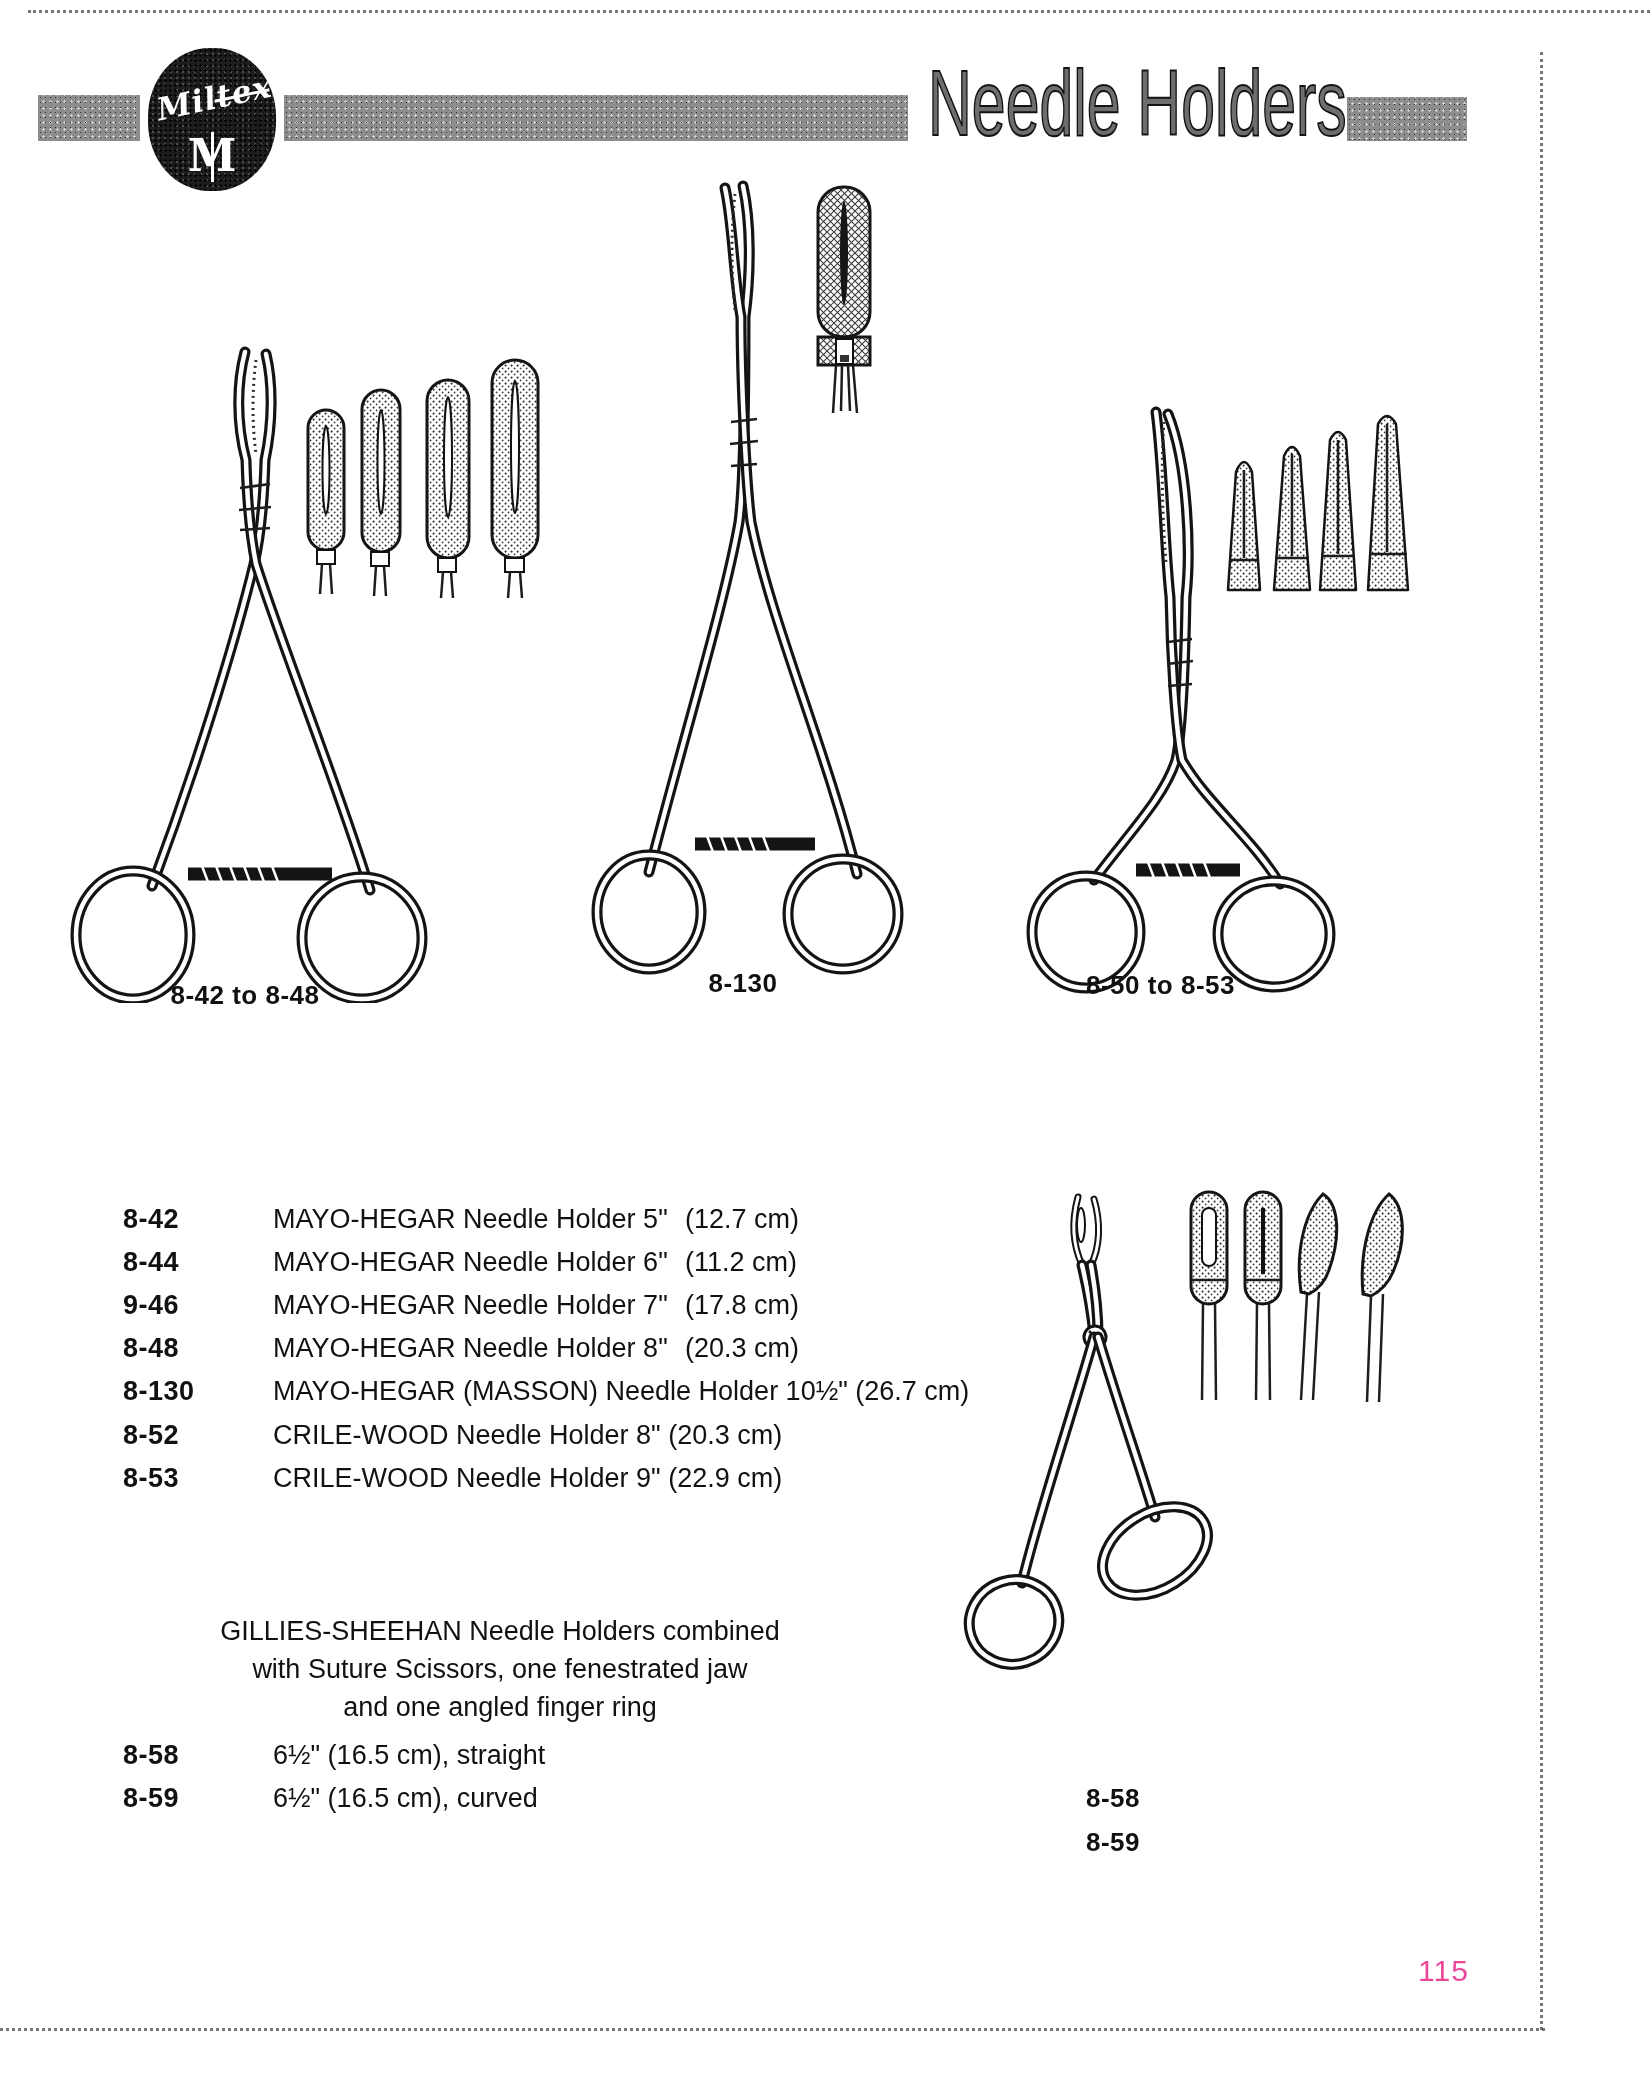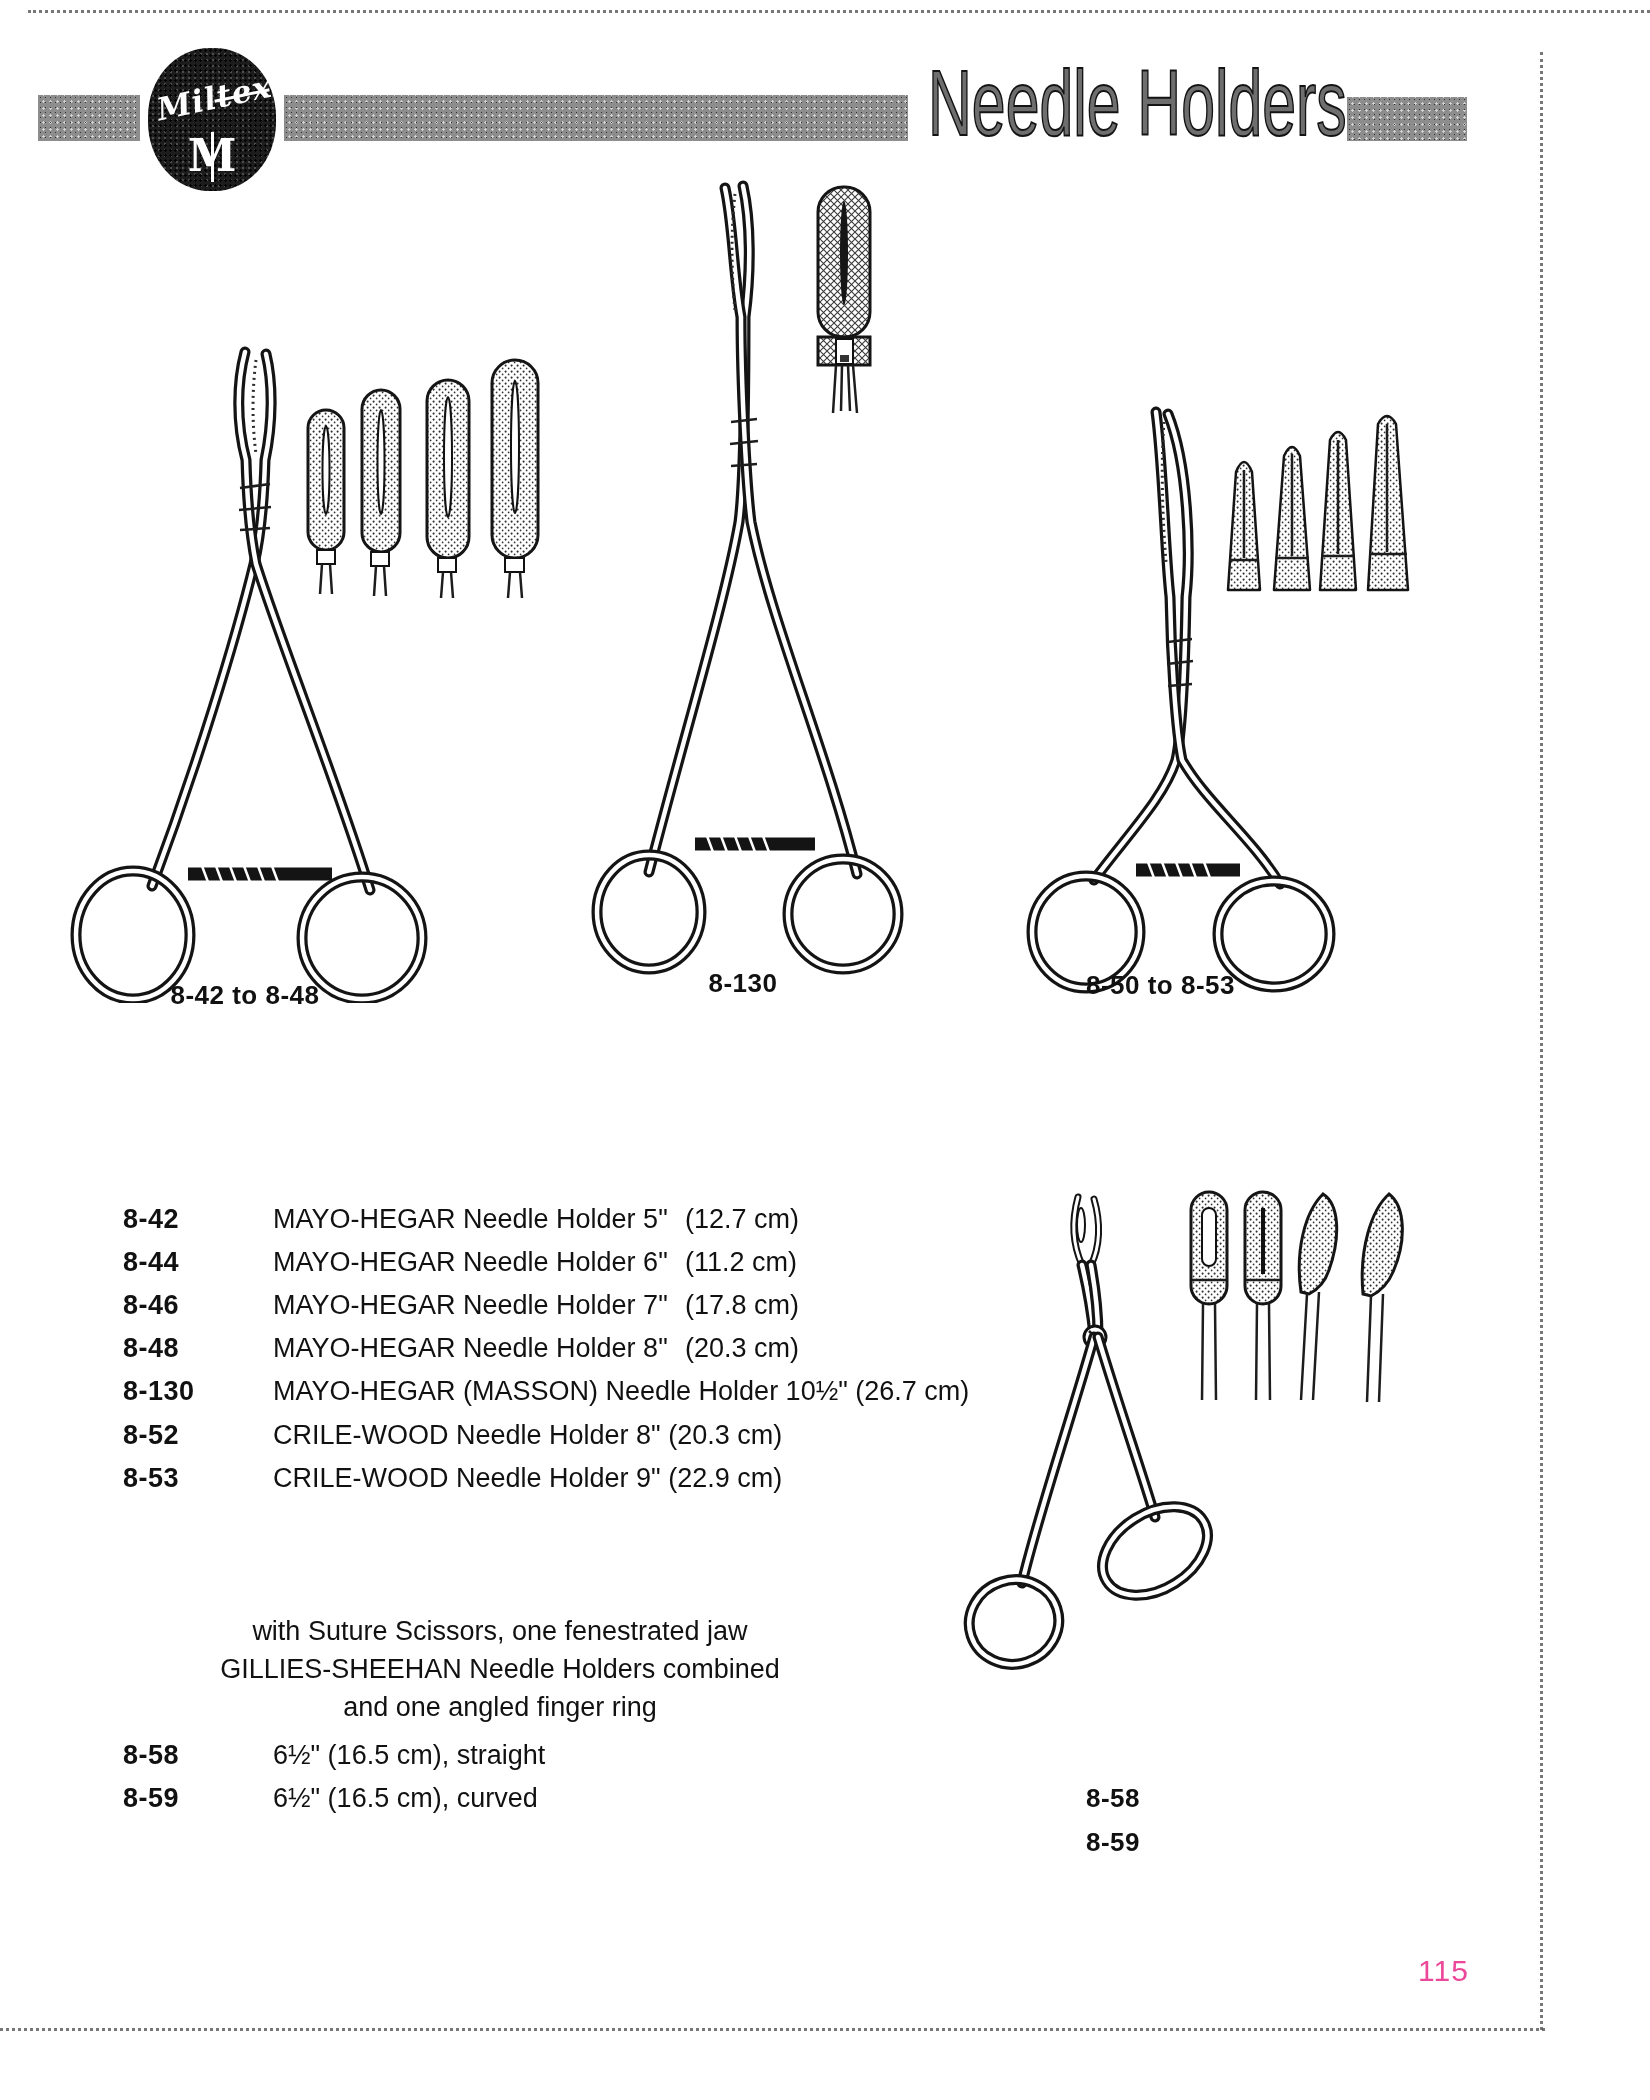--- a/index.html
+++ b/index.html
@@ -227,21 +227,21 @@
       <span class="c-item">8-42</span>
       <span class="c-desc">MAYO-HEGAR Needle Holder 5"</span>
       <span class="c-size">(12.7 cm)</span>
     </div>
     <div class="row">
       <span class="c-item">8-44</span>
       <span class="c-desc">MAYO-HEGAR Needle Holder 6"</span>
       <span class="c-size">(11.2 cm)</span>
     </div>
     <div class="row">
-      <span class="c-item">8-46</span>
+      <span class="c-item">9-46</span>
       <span class="c-desc">MAYO-HEGAR Needle Holder 7"</span>
       <span class="c-size">(17.8 cm)</span>
     </div>
     <div class="row">
       <span class="c-item">8-48</span>
       <span class="c-desc">MAYO-HEGAR Needle Holder 8"</span>
       <span class="c-size">(20.3 cm)</span>
     </div>
     <div class="row">
       <span class="c-item">8-130</span>
@@ -254,22 +254,22 @@
       <span class="c-item">8-52</span>
       <span>CRILE-WOOD Needle Holder 8" (20.3 cm)</span>
     </div>
     <div class="row">
       <span class="c-item">8-53</span>
       <span>CRILE-WOOD Needle Holder 9" (22.9 cm)</span>
     </div>
   </div>
 
   <div class="note">
+    <div>GILLIES-SHEEHAN Needle Holders combined</div>
     <div>with Suture Scissors, one fenestrated jaw</div>
-    <div>GILLIES-SHEEHAN Needle Holders combined</div>
     <div>and one angled finger ring</div>
   </div>
 
   <div class="cat" style="left:95px;top:1734px">
     <div class="row">
       <span class="c-item">8-58</span>
       <span>6½" (16.5 cm), straight</span>
     </div>
     <div class="row">
       <span class="c-item">8-59</span>

